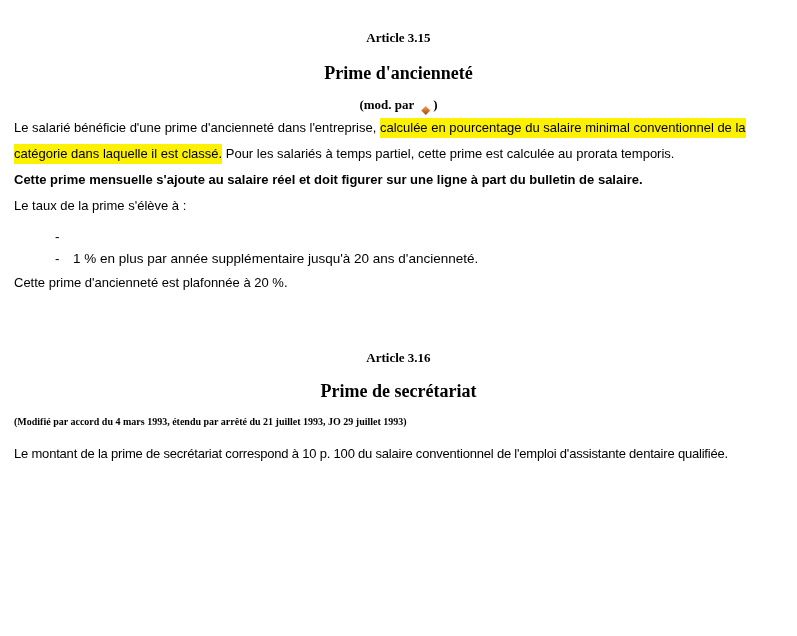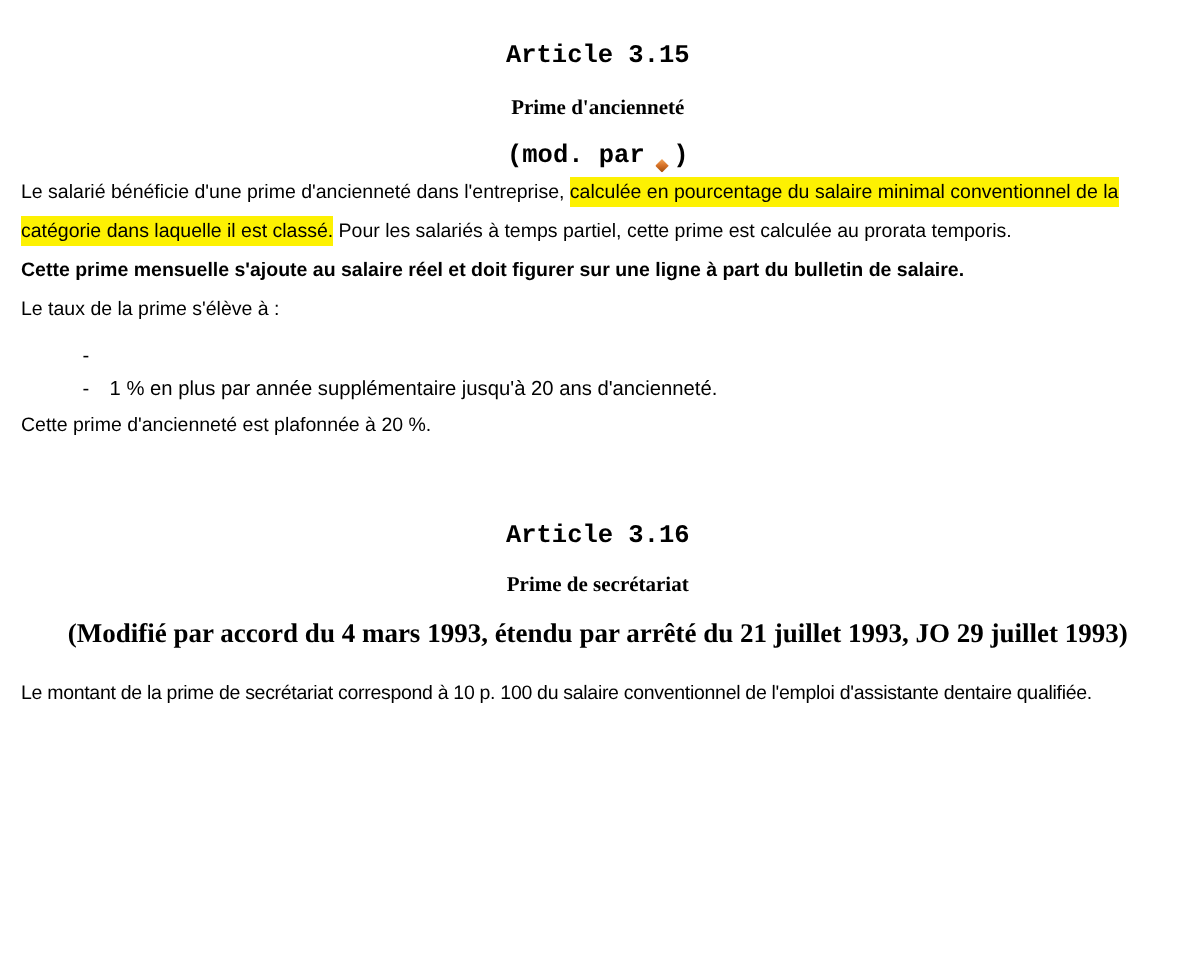--- a/index.html
+++ b/index.html
@@ -13,27 +13,27 @@
     height: 636px;
     overflow: hidden;
     font-family: "Liberation Sans", sans-serif;
   }
   .page {
     padding: 0 14px;
     width: 769px;
   }
   h1, h2, h3 { text-align: center; font-weight: bold; margin: 0; }
   .title-sans {
-    font-family: Liberation Mono, monospace;
-    font-size: 17px;
+    font-family: Liberation Serif, serif;
+    font-size: 13px;
     line-height: 20px;
   }
   .title-serif {
     font-family: "Liberation Serif", serif;
-    font-size: 14px;
+    font-size: 18px;
     line-height: 20px;
   }
   .a315-title    { padding-top: 28px; }
   .a315-subtitle { margin-top: 15px; }
   .a315-modline  { margin-top: 12px; }
   .modline-inner { display: inline-flex; align-items: flex-end; }
   .diamond-icon {
     display: inline-block;
     width: 9px;
     height: 9px;
@@ -62,24 +62,24 @@
     font-size: 13.5px;
     line-height: 22px;
   }
   ul.dash-list li { display: flex; }
   .dash-marker { width: 9px; flex: 0 0 auto; margin-right: 9px; }
   .a316-title    { margin-top: 52px; }
   .a316-subtitle { margin-top: 13px; }
   .a316-note {
     margin-top: 12px;
     font-family: "Liberation Serif", serif;
-    font-size: 18px;
+    font-size: 10px;
     font-weight: bold;
     line-height: 18px;
-    text-align: center;
+    text-align: left;
   }
   .p-montant {
     margin-top: 10px;
     font-size: 13px;
     line-height: 18px;
     letter-spacing: -0.2px;
     white-space: nowrap;
   }
 </style>
 </head>

